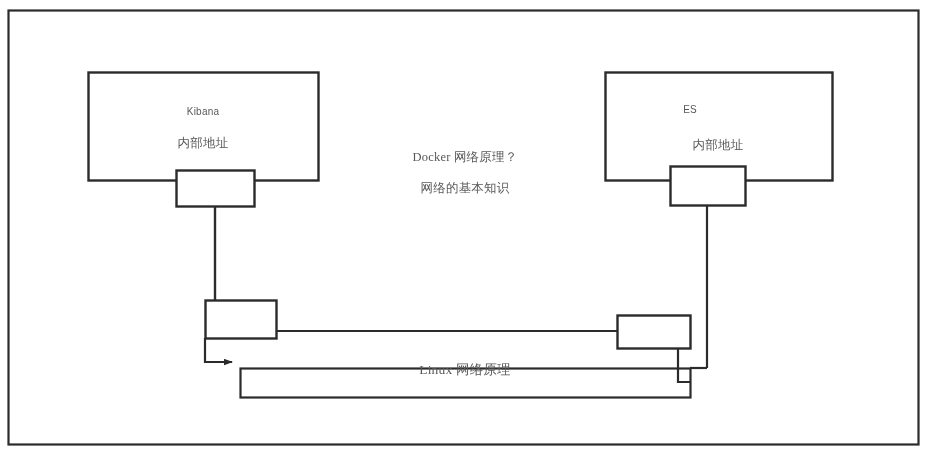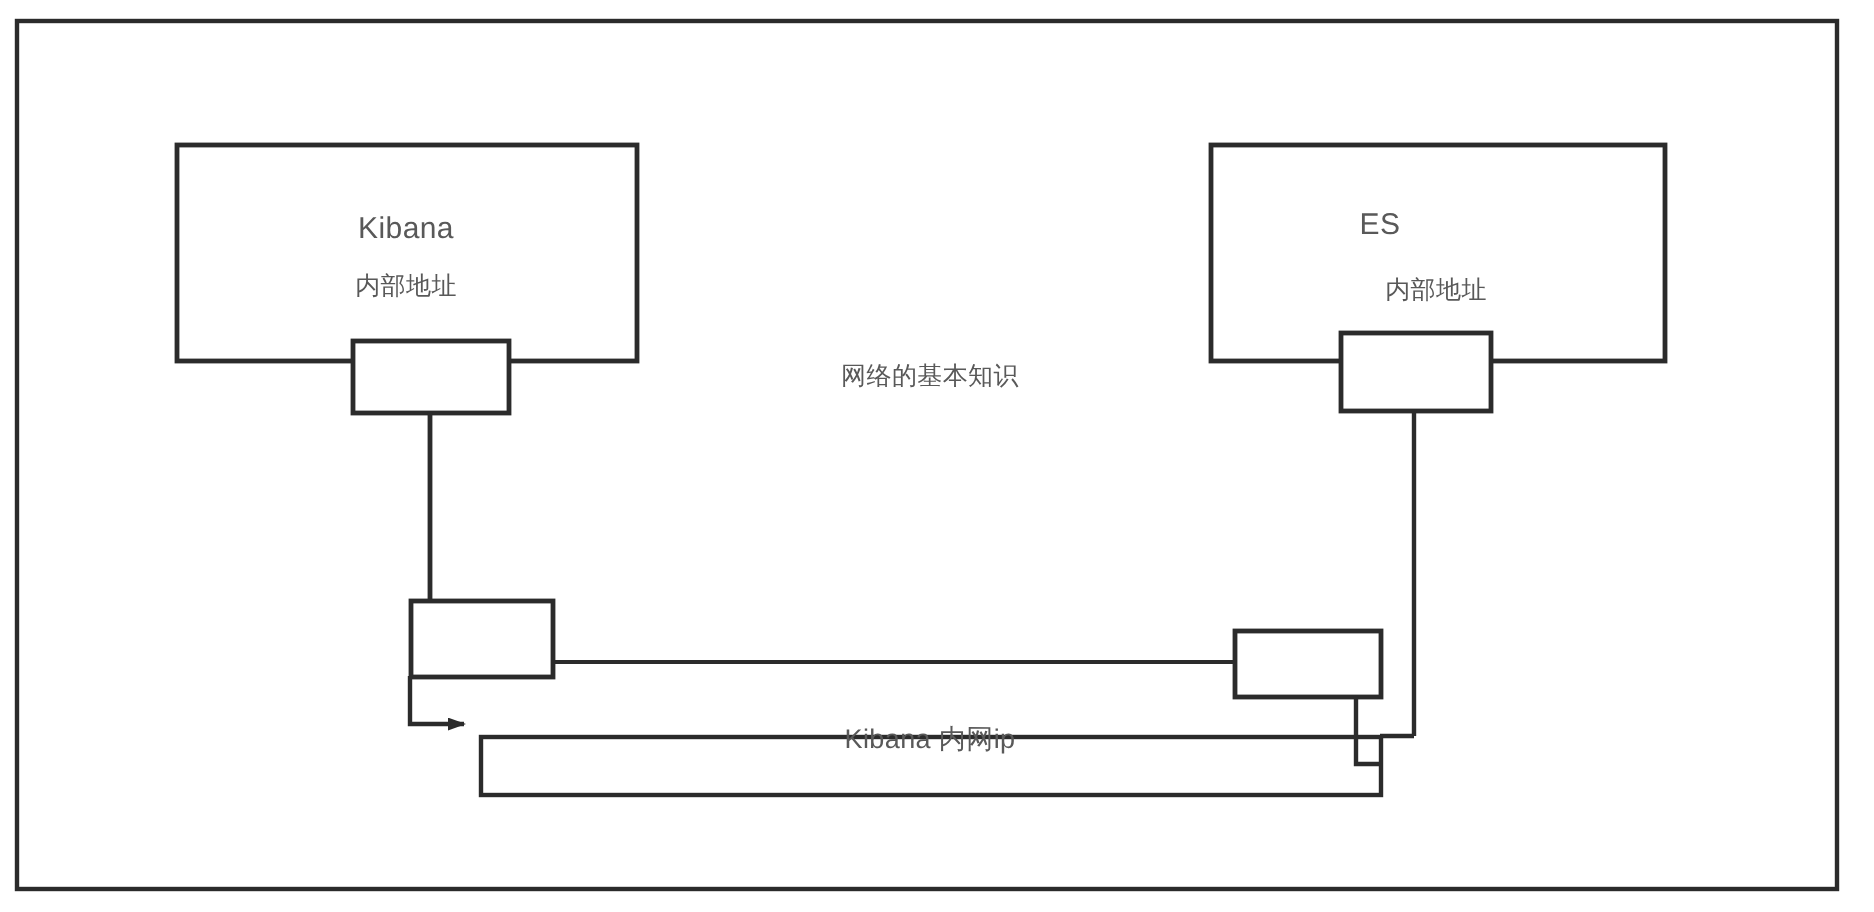--- a/index.html
+++ b/index.html
@@ -21,29 +21,29 @@
     position: absolute;
     left: 0;
     top: 0;
     width: 937px;
     height: 456px;
     display: block;
   }
   .label {
     position: absolute;
     color: #595959;
-    font-size: 15px;
+    font-size: 10px;
     line-height: 1.35;
     text-align: center;
     white-space: pre;
     letter-spacing: 0.2px;
     user-select: none;
   }
   .label-cn {
-    font-family: Liberation Sans, sans-serif;
+    font-family: Liberation Serif, serif;
     font-size: 12.5px;
   }
   .label-center {
     transform: translateX(-50%);
   }
 </style>
 </head>
 <body>
 
 <div id="canvas">
@@ -83,17 +83,18 @@
 
     <path d="M690,368 L707,368" fill="none" stroke="#2b2b2b" stroke-width="2.2"></path>
   </svg>
 
   <div class="label label-center" style="left:203px; top:105px;">Kibana</div>
   <div class="label label-center label-cn" style="left:203px; top:135px;">内部地址</div>
 
   <div class="label label-center" style="left:690px; top:103px;">ES</div>
   <div class="label label-center label-cn" style="left:718px; top:137px;">内部地址</div>
 
+  <div class="label label-center label-cn" style="left:465px; top:149px;">Docker 网络原理？</div>
   <div class="label label-center label-cn" style="left:465px; top:180px;">网络的基本知识</div>
 
-  <div class="label label-center label-cn" style="left:465px; top:361px; font-size:13.5px;">Kibana 内网ip</div>
+  <div class="label label-center label-cn" style="left:465px; top:361px; font-size:13.5px;">Linux 网络原理</div>
 
 </div>
 
 </body></html>

